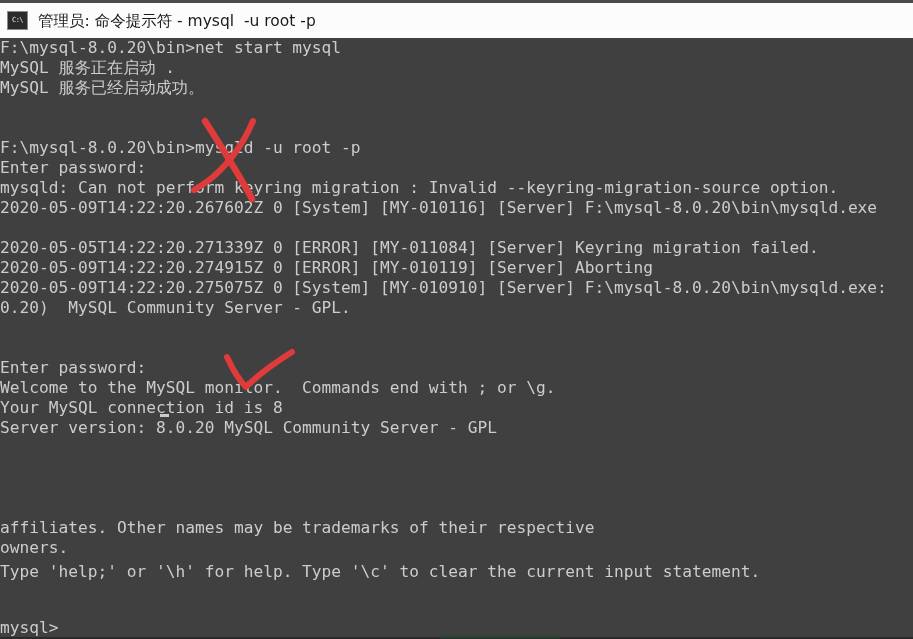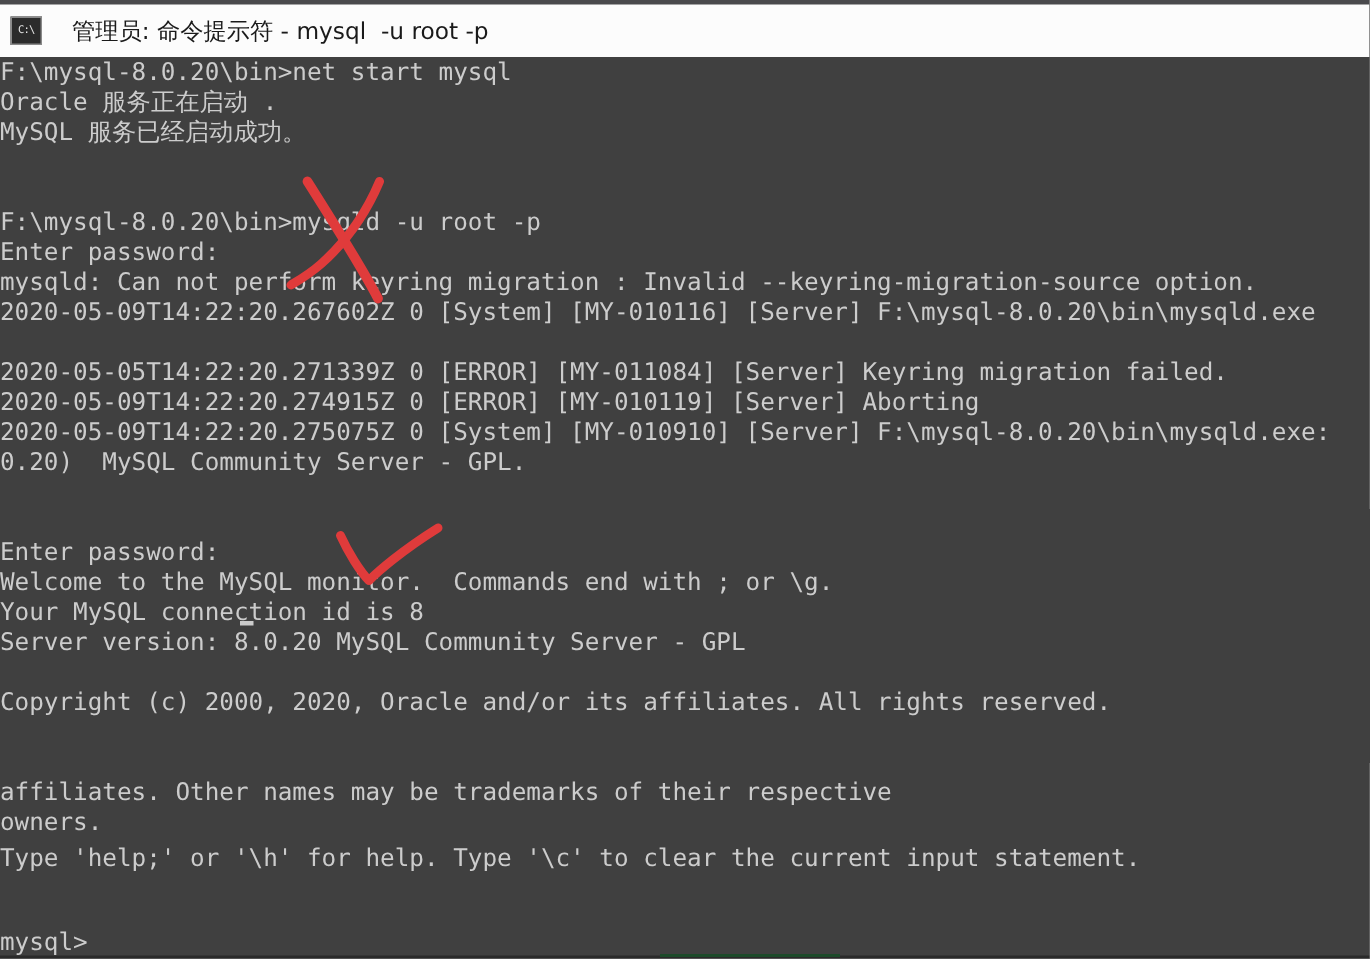--- a/index.html
+++ b/index.html
@@ -44,21 +44,21 @@
     font-family: "DejaVu Sans Mono", "Liberation Mono", monospace;
     font-size: 7px;
     line-height: 17px;
     text-align: center;
     letter-spacing: -0.5px;
     flex: 0 0 auto;
     overflow: hidden;
     white-space: nowrap;
   }
   #titlebar .title-text {
-    margin-left: 20px;
+    margin-left: 10px;
     font-family: "DejaVu Sans", "Liberation Sans", sans-serif;
     font-size: 15.5px;
     color: #1a1a1a;
     white-space: pre;
     line-height: 20px;
   }
 
   
   #console {
     position: absolute;
@@ -118,39 +118,38 @@
 
 <div id="window">
 
   <div id="titlebar">
     <div class="app-icon">C:\</div>
     <div class="title-text">管理员: 命令提示符 - mysql  -u root -p</div>
   </div>
 
   <div id="console">
     <div class="line" style="top:0px">F:\mysql-8.0.20\bin&gt;net start mysql</div>
-    <div class="line" style="top:20px">Oracle 服务正在启动 .</div>
+    <div class="line" style="top:20px">MySQL 服务正在启动 .</div>
     <div class="line" style="top:40px">MySQL 服务已经启动成功。</div>
     <div class="line" style="top:60px"></div>
     <div class="line" style="top:80px"></div>
     <div class="line" style="top:100px">F:\mysql-8.0.20\bin&gt;mysqld -u root -p</div>
     <div class="line" style="top:120px">Enter password:</div>
     <div class="line" style="top:140px">mysqld: Can not perform keyring migration : Invalid --keyring-migration-source option.</div>
     <div class="line" style="top:160px">2020-05-09T14:22:20.267602Z 0 [System] [MY-010116] [Server] F:\mysql-8.0.20\bin\mysqld.exe</div>
     <div class="line" style="top:200px">2020-05-05T14:22:20.271339Z 0 [ERROR] [MY-011084] [Server] Keyring migration failed.</div>
     <div class="line" style="top:220px">2020-05-09T14:22:20.274915Z 0 [ERROR] [MY-010119] [Server] Aborting</div>
     <div class="line" style="top:240px">2020-05-09T14:22:20.275075Z 0 [System] [MY-010910] [Server] F:\mysql-8.0.20\bin\mysqld.exe:</div>
     <div class="line" style="top:260px">0.20)  MySQL Community Server - GPL.</div>
     <div class="line" style="top:280px"></div>
     <div class="line" style="top:320px">Enter password:</div>
     <div class="line" style="top:340px">Welcome to the MySQL monitor.  Commands end with ; or \g.</div>
     <div class="line" style="top:360px">Your MySQL connection id is 8</div>
     <div class="line" style="top:380px">Server version: 8.0.20 MySQL Community Server - GPL</div>
     <div class="line" style="top:400px"></div>
-    <div class="line" style="top:420px">Copyright (c) 2000, 2020, Oracle and/or its affiliates. All rights reserved.</div>
     <div class="line" style="top:440px"></div>
     <div class="line" style="top:480px">affiliates. Other names may be trademarks of their respective</div>
     <div class="line" style="top:500px">owners.</div>
     <div class="line" style="top:520px"></div>
     <div class="line" style="top:524px">Type 'help;' or '\h' for help. Type '\c' to clear the current input statement.</div>
     <div class="line" style="top:560px"></div>
     <div class="line" style="top:580px">mysql&gt;</div>
 
     <div class="cursor" id="text-cursor" style="left: 160px; top: 376px;"></div>
   </div>

